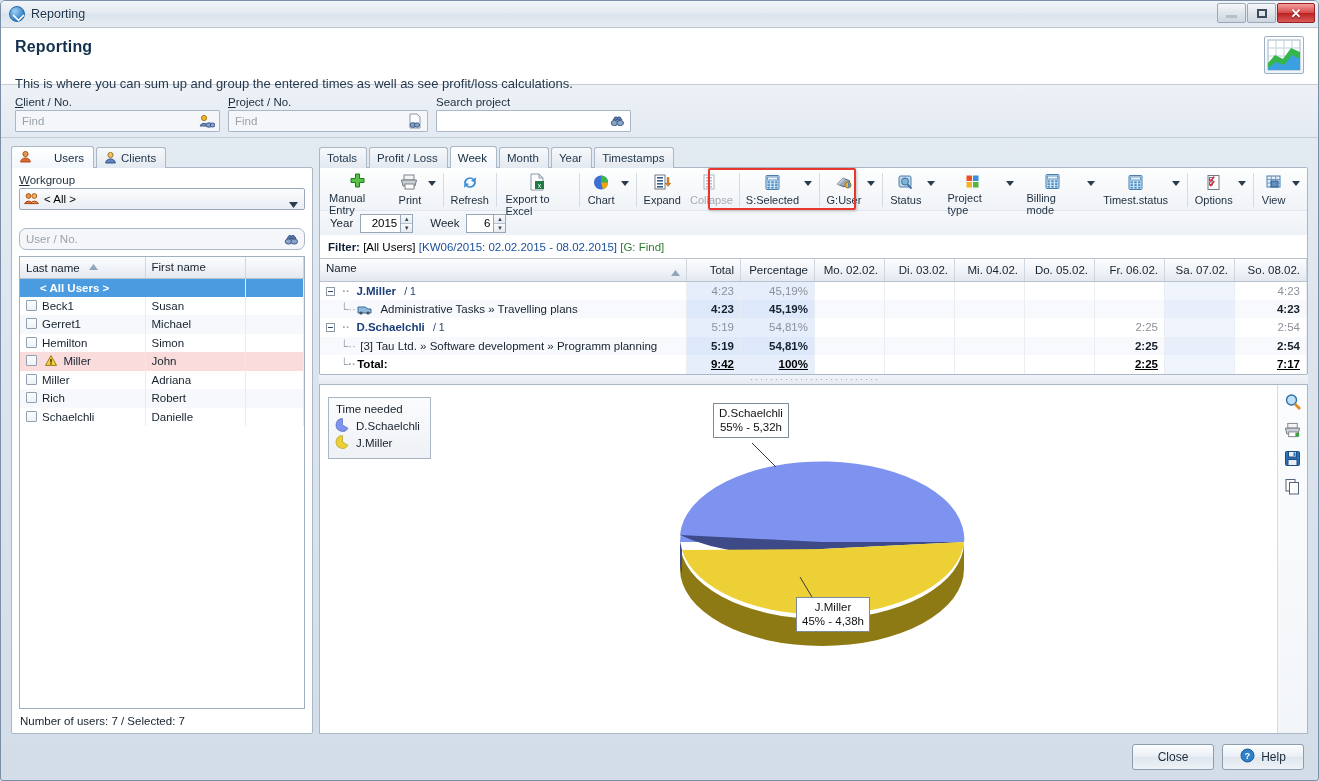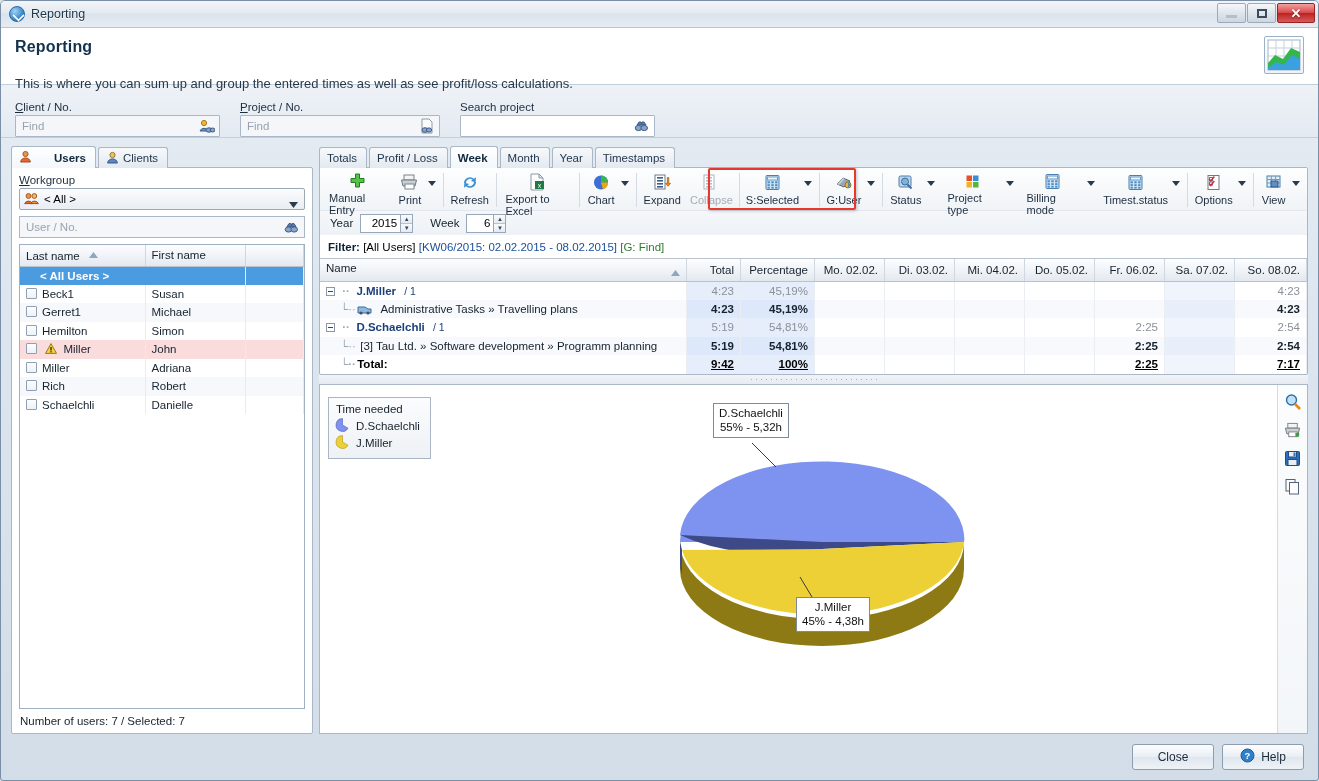--- a/index.html
+++ b/index.html
@@ -68,21 +68,21 @@
   .header-logo {
     position:absolute; right:14px; top:8px; width:40px; height:38px;
     background:linear-gradient(to bottom,#ffffff,#eef3f8);
     border:1px solid #9bb0c4; border-radius:2px; overflow:hidden;
   }
   
   .search-strip {
     flex:0 0 auto; height:53px; padding:5px 14px 0 14px;
     background:linear-gradient(to bottom,#eef2f7,#e4eaf2);
     border-bottom:1px solid #c3cedb;
-    display:flex; gap:16px; align-items:flex-end;
+    display:flex; gap:4px; align-items:center;
   }
   .search-field { margin-right:4px; }
   .search-label { font-size:11.5px; color:#1c2d3e; margin-bottom:2px; display:block; }
   .search-label u { text-decoration:underline; }
   .search-box {
     position:relative; height:22px;
     background:#f4f6f9; border:1px solid #aab7c6; border-radius:1px;
     display:flex; align-items:center;
   }
   .search-box.white { background:#fff; }
@@ -99,39 +99,39 @@
   .left-panel { width:302px; flex:0 0 302px; display:flex; flex-direction:column; min-height:0; }
   .tabs-row { display:flex; align-items:flex-end; height:22px; position:relative; z-index:2;}
   .tab {
     height:21px; padding:0 9px 0 7px; display:flex; align-items:center; gap:4px;
     border:1px solid #a9b7c6; border-bottom:none; border-radius:3px 3px 0 0;
     background:linear-gradient(to bottom,#f7f9fb,#e3e9f1);
     font-size:11.5px; color:#22384d; margin-right:2px;
   }
   .tab.active {
     background:linear-gradient(to bottom,#ffffff,#f2f7fc);
-    font-weight:bold; height:22px; color:#10293d;gap:22px;
+    font-weight:normal; height:22px; color:#10293d;gap:22px;
   }
   .panel-box {
     flex:1 1 auto; border:1px solid #a9b7c6; background:#fff;
     margin-top:-1px; display:flex; flex-direction:column; min-height:0;
     border-radius:0 2px 2px 2px;
   }
   .lp-inner { padding:6px 7px 0 7px; display:flex; flex-direction:column; flex:1 1 auto; min-height:0; }
   .wg-label { font-size:11.5px; color:#1c2d3e; margin-bottom:2px; }
   .combo {
     height:22px; border:1px solid #9aa9ba; border-radius:2px;
     background:linear-gradient(to bottom,#fbfcfd,#e9eef4);
     display:flex; align-items:center; padding-left:4px; font-size:11.5px;
     position:relative;
   }
   .combo .arrow { position:absolute; right:6px; top:9px; }
   .user-find {
-    height:22px; margin-top:6px; border:1px solid #aab7c6; background:#f4f6f9;
-    display:flex; align-items:center; position:relative; border-radius:0;
+    height:22px; margin-top:18px; border:1px solid #aab7c6; background:#f4f6f9;
+    display:flex; align-items:center; position:relative; border-radius:7px;
   }
   .user-find input{
     border:0; outline:0; background:transparent; width:100%; height:20px;
     padding-left:6px; font-size:11.5px; font-family:"Liberation Sans",sans-serif;
   }
   .user-find input::placeholder{ color:#9aa3ad; }
   .grid-wrap {
     flex:1 1 auto; margin-top:6px; border:1px solid #9fb0c2; background:#fff;
     overflow:hidden; min-height:0;
   }

